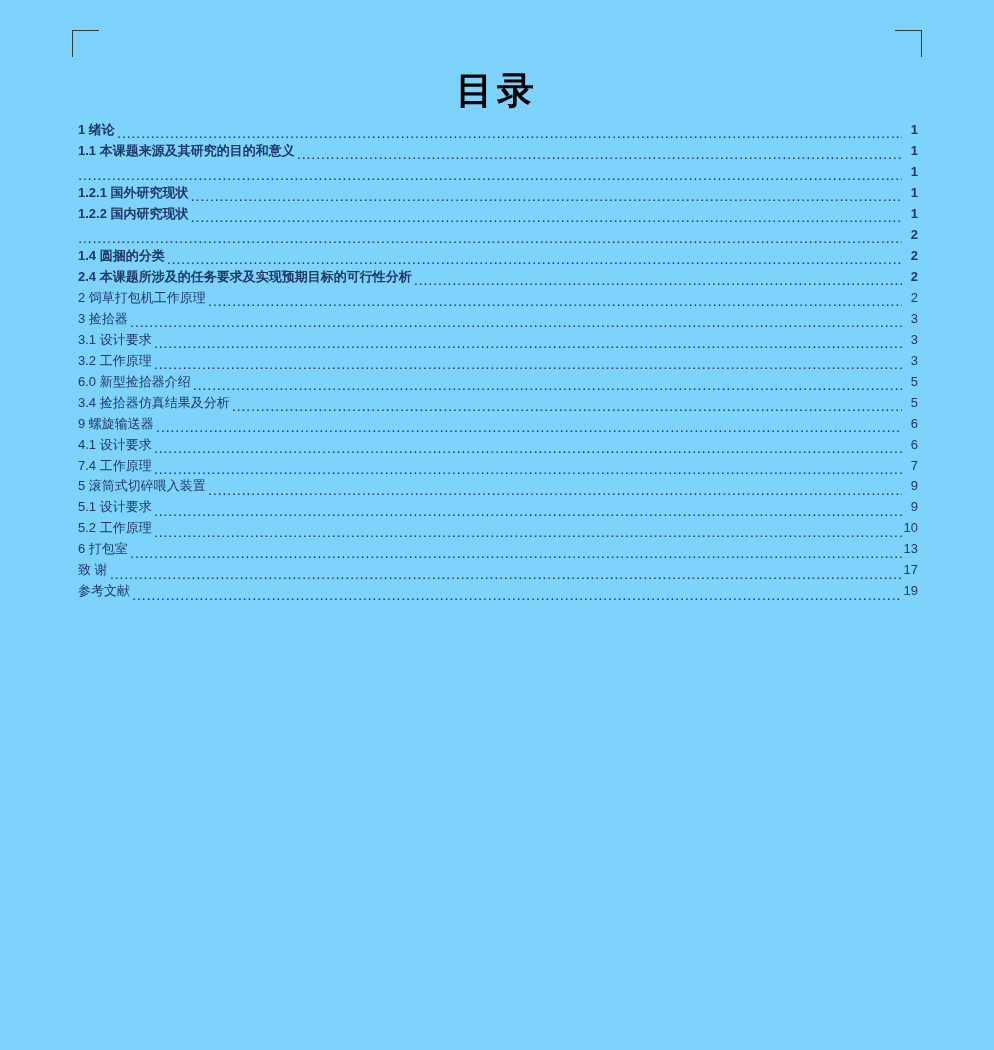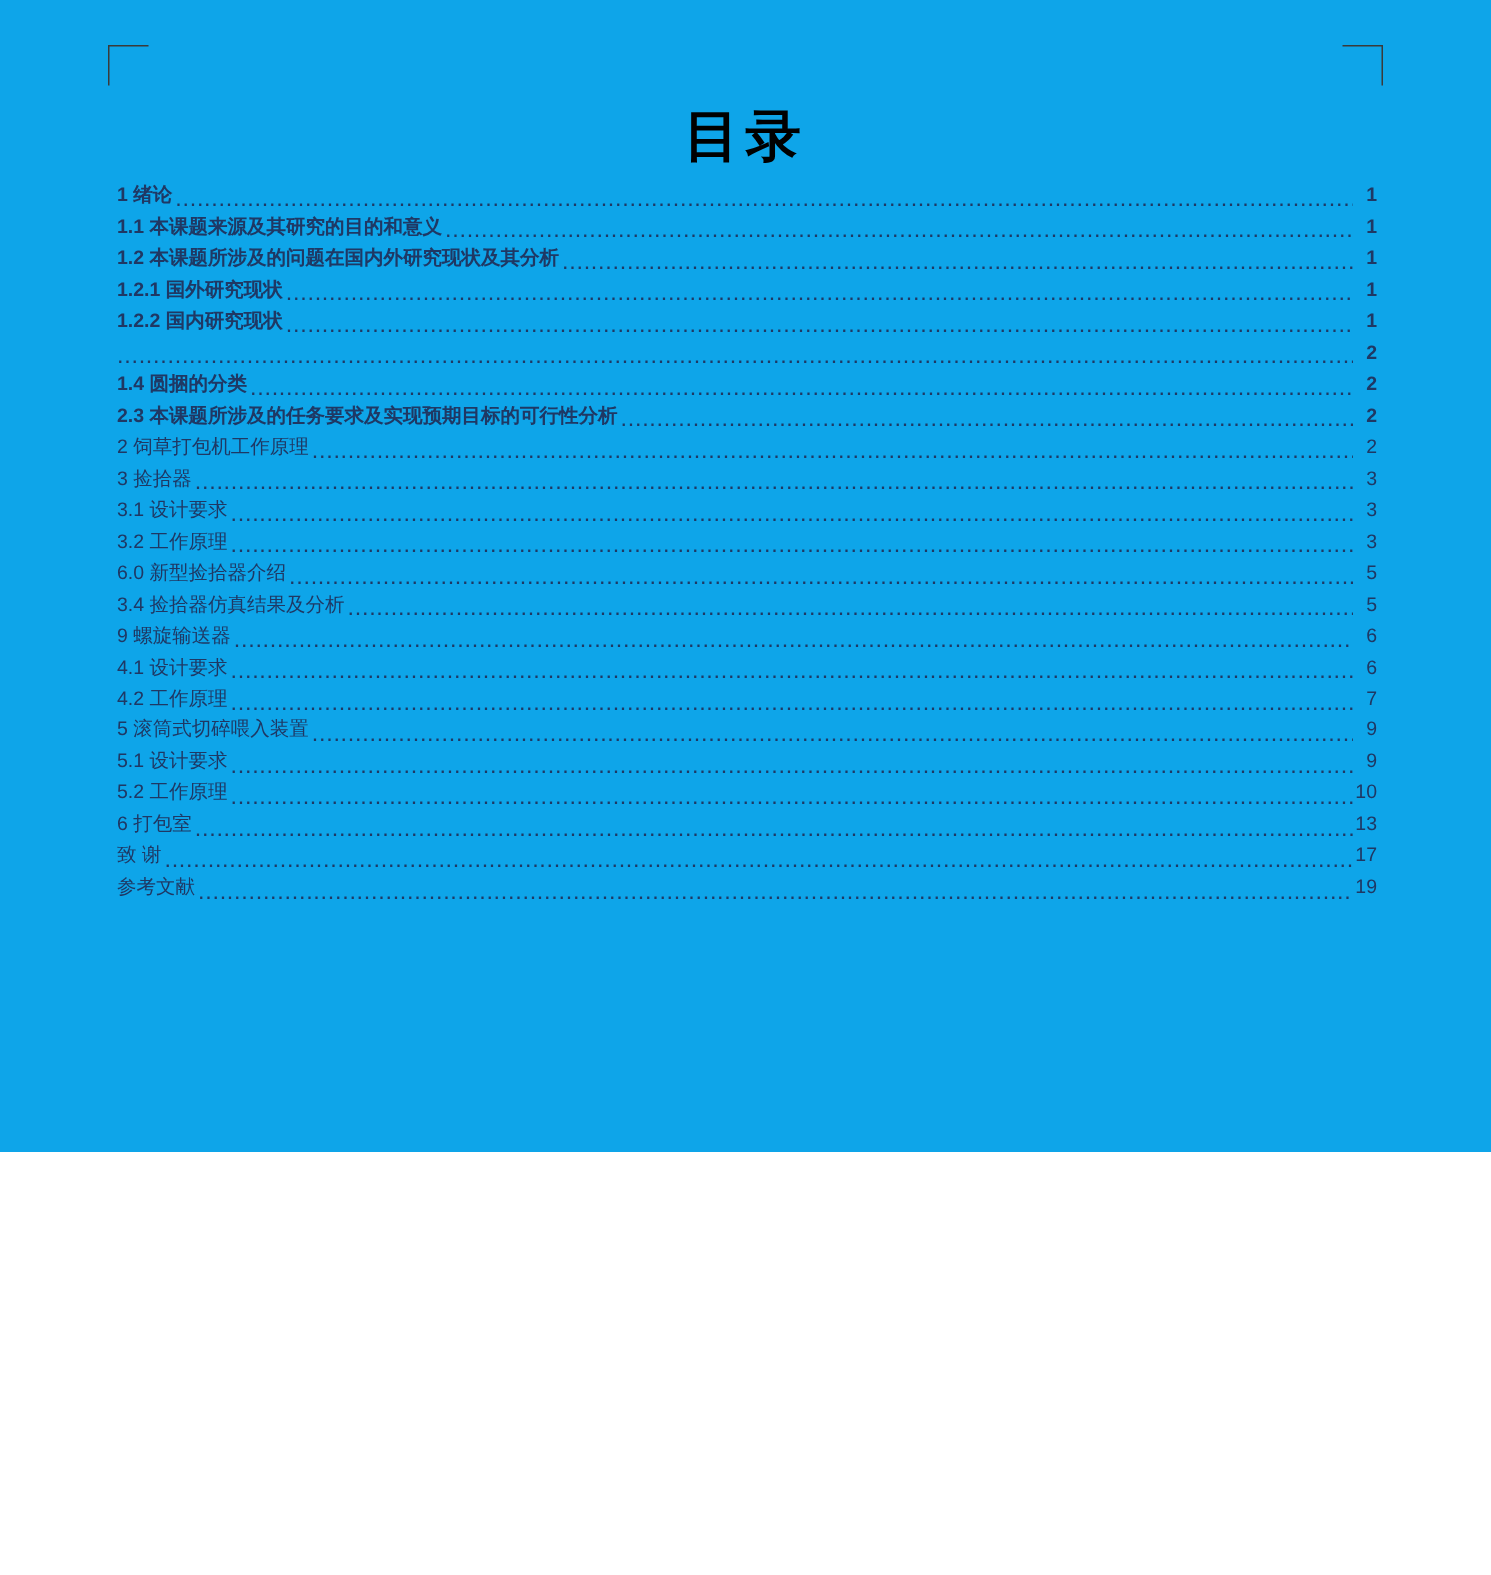--- a/index.html
+++ b/index.html
@@ -11,22 +11,22 @@
     width: 994px;
     height: 1050px;
     font-family: "Liberation Sans", sans-serif;
     color: #1a1a1a;
     position: relative;
     overflow: hidden;
   }
   .page {
     position: relative;
     width: 994px;
-    height: 768px;
-    background: #0ea5e9;
+    height: 1050px;
+    background: #7dd3fc;
   }
   
   .crop {
     position: absolute;
     width: 26px;
     height: 26px;
   }
   .crop.tl { left: 72px; top: 30px; border-left: 1px solid #3a3a3a; border-top: 1px solid #3a3a3a; }
   .crop.tr { right: 72px; top: 30px; border-right: 1px solid #3a3a3a; border-top: 1px solid #3a3a3a; }
 
@@ -105,21 +105,20 @@
         <span class="label">1 绪论</span>
         <span class="leader"></span>
         <span class="pageno">1</span>
       </div>
       <div class="toc-entry bold">
         <span class="label">1.1 本课题来源及其研究的目的和意义</span>
         <span class="leader"></span>
         <span class="pageno">1</span>
       </div>
       <div class="toc-entry bold">
-        <span class="label">1.2  本课题所涉及的问题在国内外研究现状及其分析</span>
         <span class="leader"></span>
         <span class="pageno">1</span>
       </div>
       <div class="toc-entry bold">
         <span class="label">1.2.1 国外研究现状</span>
         <span class="leader"></span>
         <span class="pageno">1</span>
       </div>
       <div class="toc-entry bold">
         <span class="label">1.2.2 国内研究现状</span>
@@ -129,21 +128,21 @@
       <div class="toc-entry bold">
         <span class="leader"></span>
         <span class="pageno">2</span>
       </div>
       <div class="toc-entry bold">
         <span class="label">1.4 圆捆的分类</span>
         <span class="leader"></span>
         <span class="pageno">2</span>
       </div>
       <div class="toc-entry bold">
-        <span class="label">2.3 本课题所涉及的任务要求及实现预期目标的可行性分析</span>
+        <span class="label">2.4 本课题所涉及的任务要求及实现预期目标的可行性分析</span>
         <span class="leader"></span>
         <span class="pageno">2</span>
       </div>
       <div class="toc-entry">
         <span class="label">2 饲草打包机工作原理</span>
         <span class="leader"></span>
         <span class="pageno">2</span>
       </div>
       <div class="toc-entry">
         <span class="label">3 捡拾器</span>
@@ -174,21 +173,21 @@
         <span class="label">9 螺旋输送器</span>
         <span class="leader"></span>
         <span class="pageno">6</span>
       </div>
       <div class="toc-entry">
         <span class="label">4.1 设计要求</span>
         <span class="leader"></span>
         <span class="pageno">6</span>
       </div>
       <div class="toc-entry">
-        <span class="label">4.2 工作原理</span>
+        <span class="label">7.4 工作原理</span>
         <span class="leader"></span>
         <span class="pageno">7</span>
       </div>
       <div class="toc-entry">
         <span class="label">5 滚筒式切碎喂入装置</span>
         <span class="leader"></span>
         <span class="pageno">9</span>
       </div>
       <div class="toc-entry">
         <span class="label">5.1 设计要求</span>

